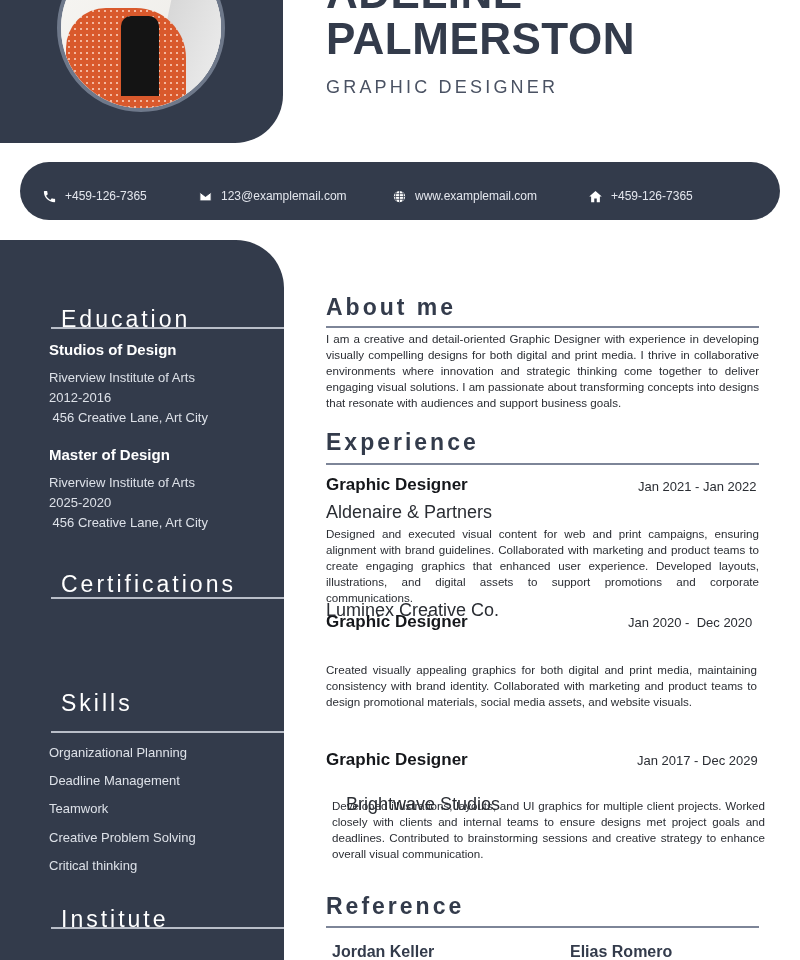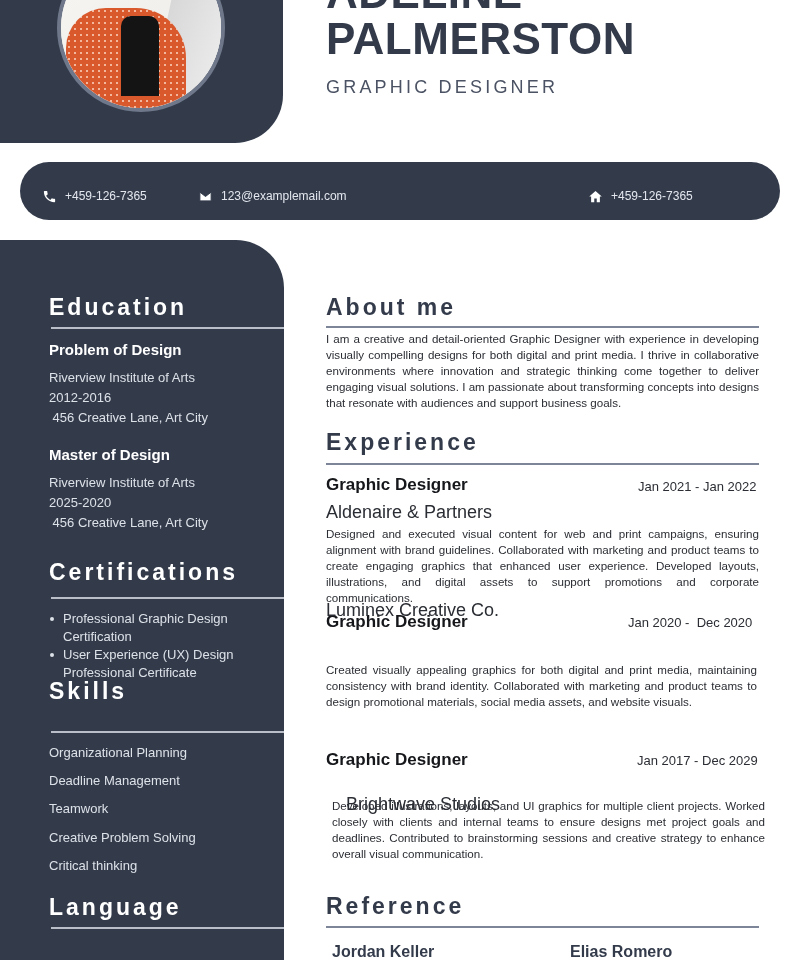--- a/index.html
+++ b/index.html
@@ -58,22 +58,22 @@
   }
   .contact-item svg { width:15px; height:15px; margin-right:8px; fill:#ffffff; }
 
   
   .sidebar {
     position:absolute; left:0; top:240px; width:284px; height:720px;
     background:#333b4b; border-top-right-radius:48px;
     color:#ffffff;
   }
   .side-h {
-    position:absolute; left:49px; margin:0;
-    font-size:23px; font-weight:bold; letter-spacing:3px; color:#ffffff;
+    position:absolute; left:49px; margin:12px;
+    font-size:23px; font-weight:normal; letter-spacing:3px; color:#ffffff;
   }
   .side-rule {
     position:absolute; left:51px; width:233px; height:2px; background:#b9bec8;
   }
   .edu-degree {
     position:absolute; left:49px; margin:0; font-size:15px; font-weight:bold; color:#ffffff;
   }
   .edu-line {
     position:absolute; left:49px; margin:0; font-size:13px; color:#dde1e8;
   }
@@ -136,59 +136,62 @@
         <path d="M6.6 10.8c1.4 2.8 3.8 5.1 6.6 6.6l2.2-2.2c.3-.3.7-.4 1-.2 1.1.4 2.3.6 3.6.6.6 0 1 .4 1 1V20c0 .6-.4 1-1 1C10.6 21 3 13.4 3 4c0-.6.4-1 1-1h3.5c.6 0 1 .4 1 1 0 1.3.2 2.5.6 3.6.1.3 0 .7-.2 1L6.6 10.8z"></path>
       </svg>
     <span>+459-126-7365</span>
   </div>
   <div class="contact-item" style="left:178px;">
     <svg viewBox="0 0 24 24">
         <path d="M3 5h18v14H3z M3 5l9 7 9-7" fill="#ffffff" stroke="#333b4b" stroke-width="1.6"></path>
       </svg>
     <span>123@examplemail.com</span>
   </div>
+  <div class="contact-item" style="left:372px;">
+    <svg viewBox="0 0 24 24">
+        <circle cx="12" cy="12" r="9" fill="#ffffff"></circle>
+        <path d="M3 12h18M12 3v18M7 4.5c-2 4.5-2 10.5 0 15M17 4.5c2 4.5 2 10.5 0 15M4.5 7.5h15M4.5 16.5h15" stroke="#333b4b" stroke-width="1.2" fill="none"></path>
+      </svg>
+    <span>www.examplemail.com</span>
+  </div>
   <div class="contact-item" style="left:568px;">
     <svg viewBox="0 0 24 24">
         <path d="M12 3l10 9h-3v9h-5v-6h-4v6H5v-9H2z"></path>
       </svg>
     <span>+459-126-7365</span>
   </div>
 </div>
 
 <div class="sidebar">
 
   <h2 class="side-h" style="top:54px;">Education</h2>
   <div class="side-rule" style="top:87px;"></div>
 
-  <p class="edu-degree" style="top:101px;">Problem of Design</p>
+  <p class="edu-degree" style="top:101px;">Studios of Design</p>
   <p class="edu-line" style="top:130px;">Riverview Institute of Arts</p>
   <p class="edu-line" style="top:150px;">2012-2016</p>
   <p class="edu-line" style="top:170px; white-space:pre;"> 456 Creative Lane, Art City</p>
 
   <p class="edu-degree" style="top:206px;">Master of Design</p>
   <p class="edu-line" style="top:235px;">Riverview Institute of Arts</p>
   <p class="edu-line" style="top:255px;">2025-2020</p>
   <p class="edu-line" style="top:275px; white-space:pre;"> 456 Creative Lane, Art City</p>
 
   <h2 class="side-h" style="top:319px;">Certifications</h2>
   <div class="side-rule" style="top:357px;"></div>
-  <ul class="cert-list">
-    <li>Professional Graphic Design Certification</li>
-    <li>User Experience (UX) Design Professional Certificate</li>
-  </ul>
 
   <h2 class="side-h" style="top:438px;">Skills</h2>
   <div class="side-rule" style="top:491px;"></div>
   <p class="skill" style="top:505px;">Organizational Planning</p>
   <p class="skill" style="top:533px;">Deadline Management</p>
   <p class="skill" style="top:561px;">Teamwork</p>
   <p class="skill" style="top:590px;">Creative Problem Solving</p>
   <p class="skill" style="top:618px;">Critical thinking</p>
 
-  <h2 class="side-h" style="top:654px;">Language</h2>
+  <h2 class="side-h" style="top:654px;">Institute</h2>
   <div class="side-rule" style="top:687px;"></div>
   <p class="skill" style="top:740px;font-family:Liberation Mono, monospace;">French</p>
 </div>
 
 <h2 class="main-h" style="top:294px;">About me</h2>
 <div class="main-rule" style="top:326px;"></div>
 <p class="para" style="top:331px;">I am a creative and detail-oriented Graphic Designer with experience in developing visually compelling designs for both digital and print media. I thrive in collaborative environments where innovation and strategic thinking come together to deliver engaging visual solutions. I am passionate about transforming concepts into designs that resonate with audiences and support business goals.</p>
 
 <h2 class="main-h" style="top:429px;">Experience</h2>
 <div class="main-rule" style="top:463px;"></div>

